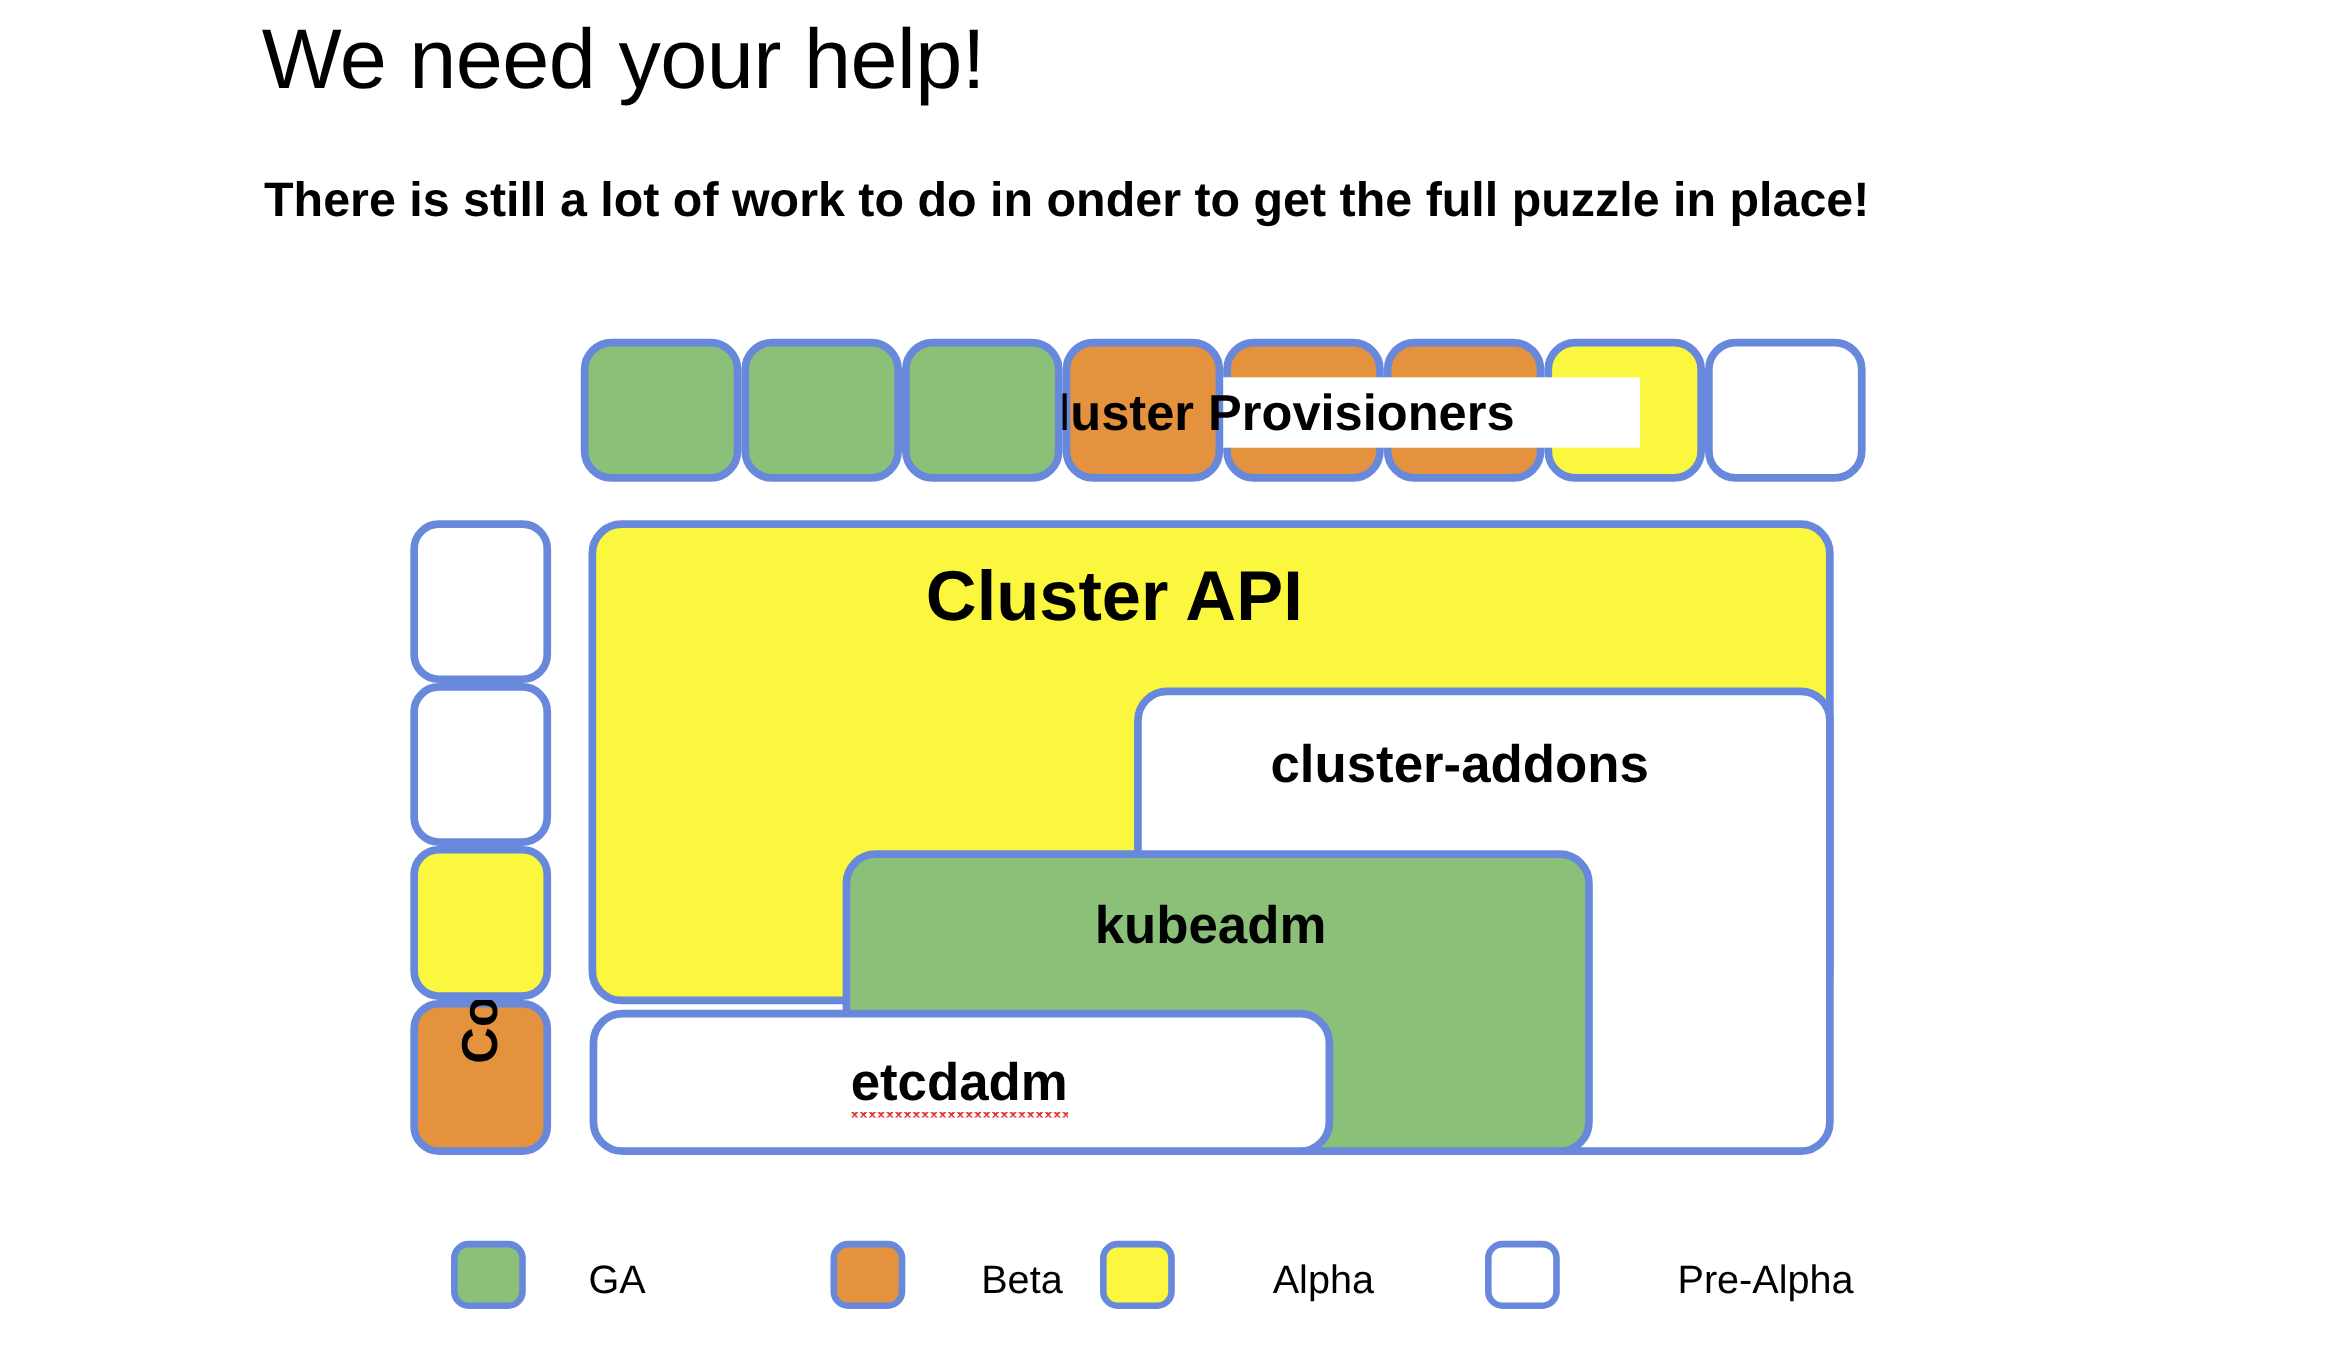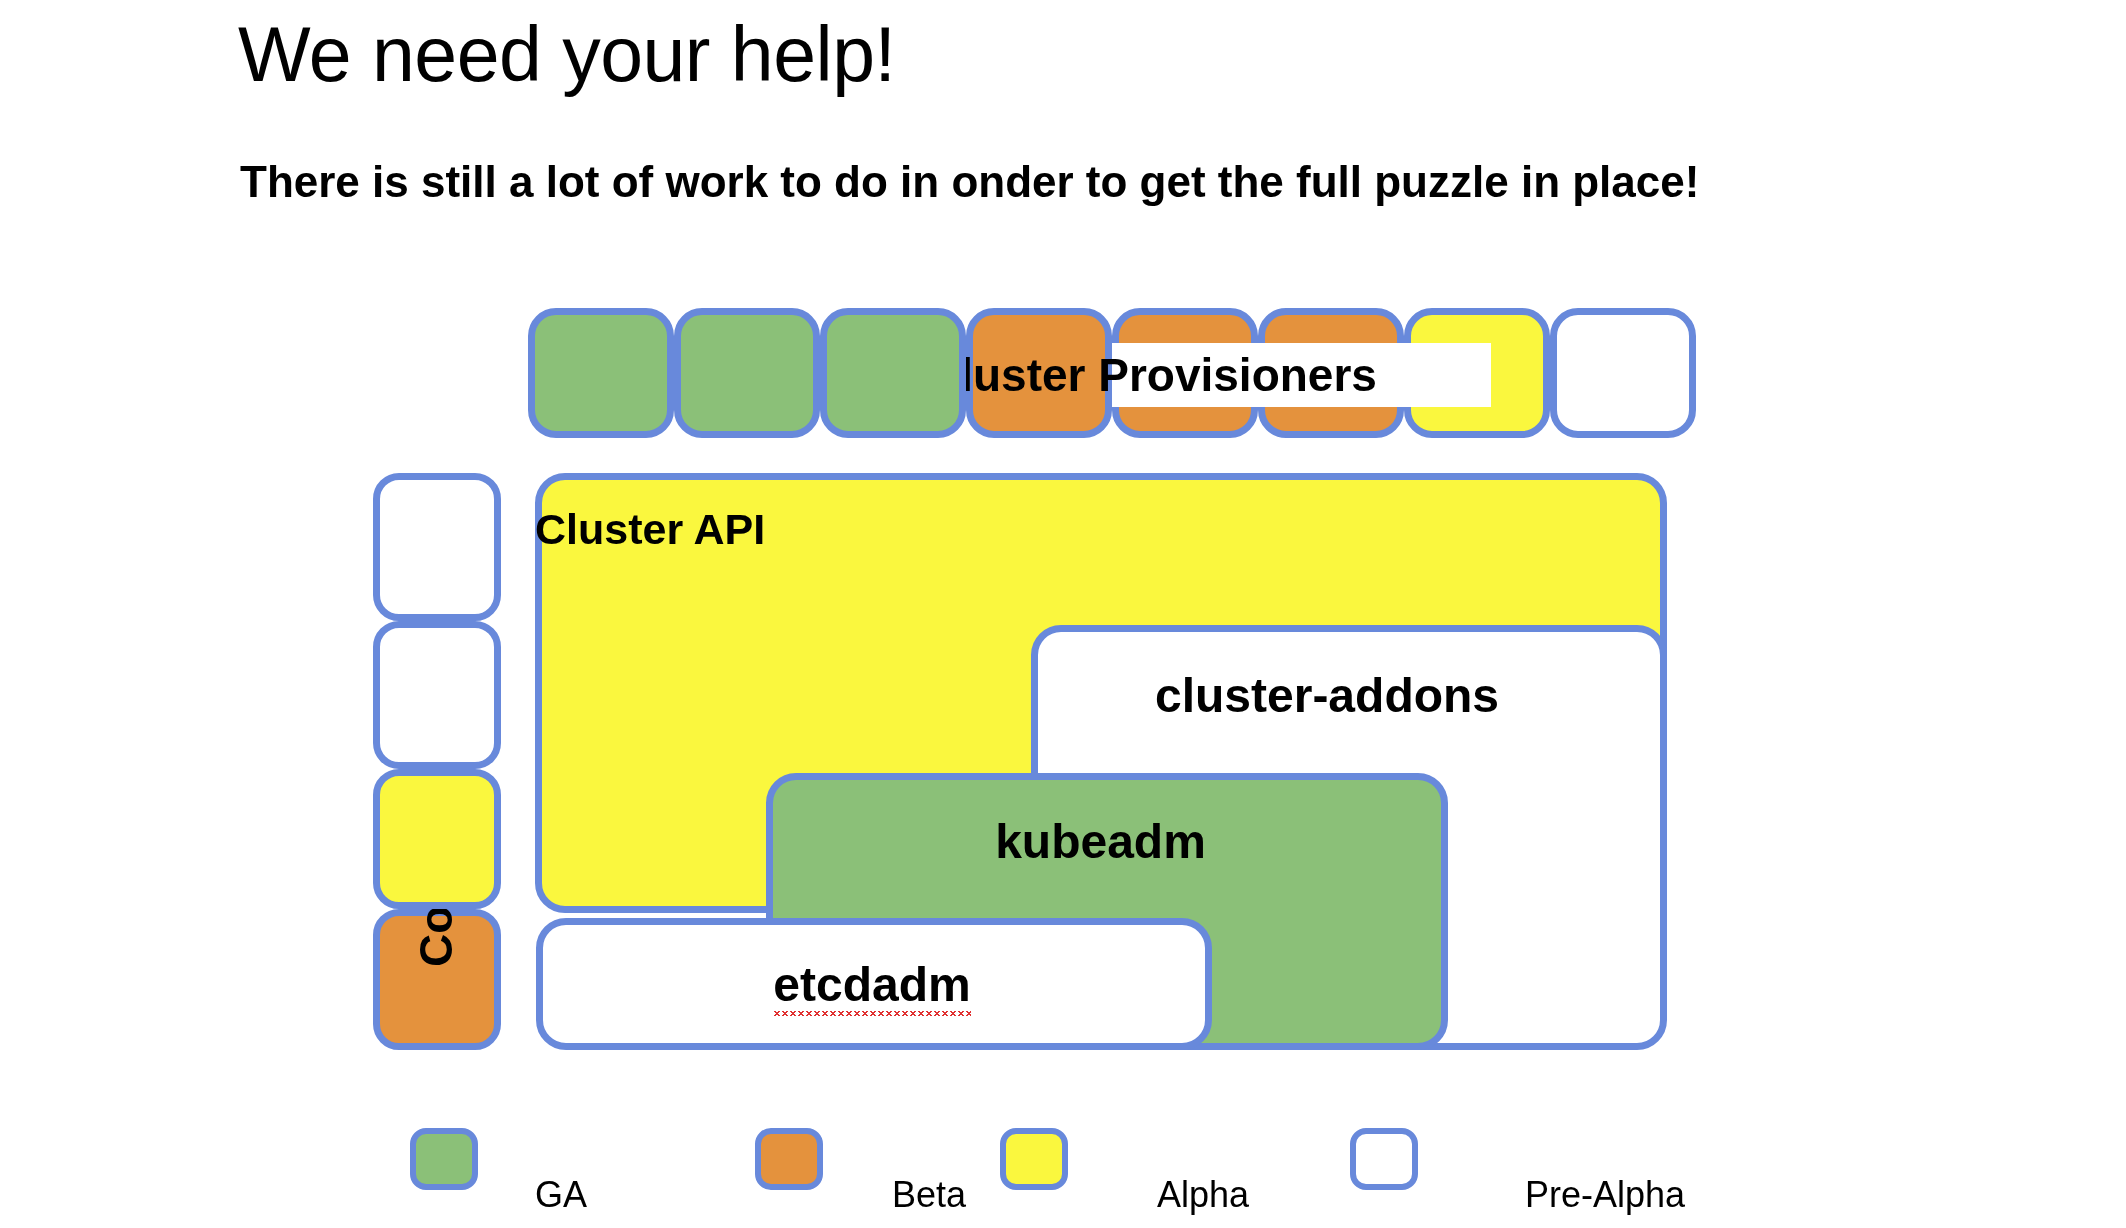--- a/index.html
+++ b/index.html
@@ -121,21 +121,21 @@
     white-space: nowrap;
   }
 
   
   #cluster-api-box {
     left: 535px; top: 473px; width: 1132px; height: 440px;
     z-index: 1; border-radius: 30px;
   }
   #cluster-api-label {
     left: 535px; top: 505px; width: 956px;
-    text-align: left; font-size: 43px; z-index: 2;
+    text-align: center; font-size: 64px; z-index: 2;
   }
 
   #cluster-addons-box {
     left: 1031px; top: 625px; width: 636px; height: 425px;
     z-index: 3; border-radius: 30px;
   }
   #cluster-addons-label {
     left: 1031px; top: 668px; width: 592px;
     text-align: center; font-size: 48px; z-index: 4;
   }
@@ -177,21 +177,20 @@
     border-radius: 16px;
     border-width: 6px;
   }
   .legend-text {
     position: absolute;
     top: 1142px;
     font-size: 36px;
     font-weight: 400;
     white-space: nowrap;
     color: #000000;
-    margin-top: 32px;
   }
 </style>
 </head>
 <body>
 
 <div id="slide-title">We need your help!</div>
 
 <div id="slide-subtitle">There is still a lot of work to do in onder to get the full puzzle in place!</div>
 
 <div id="provisioner-row">

